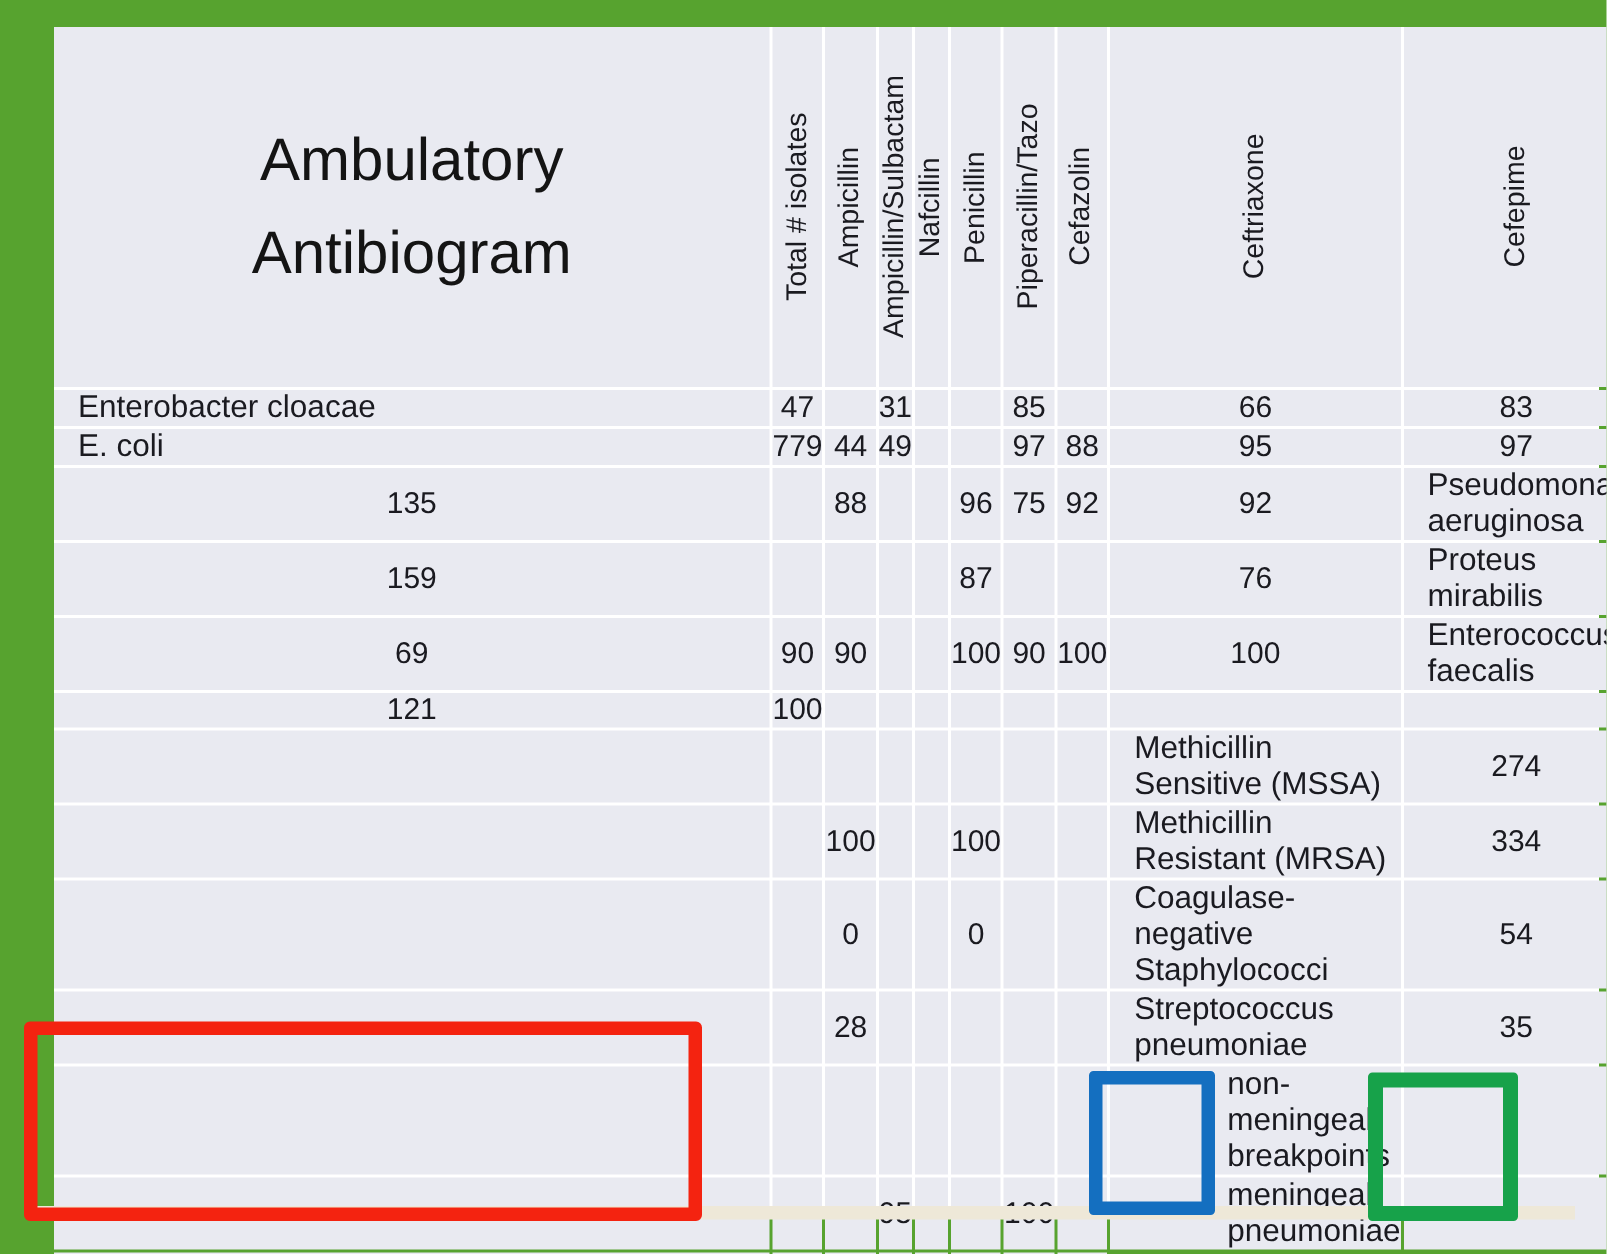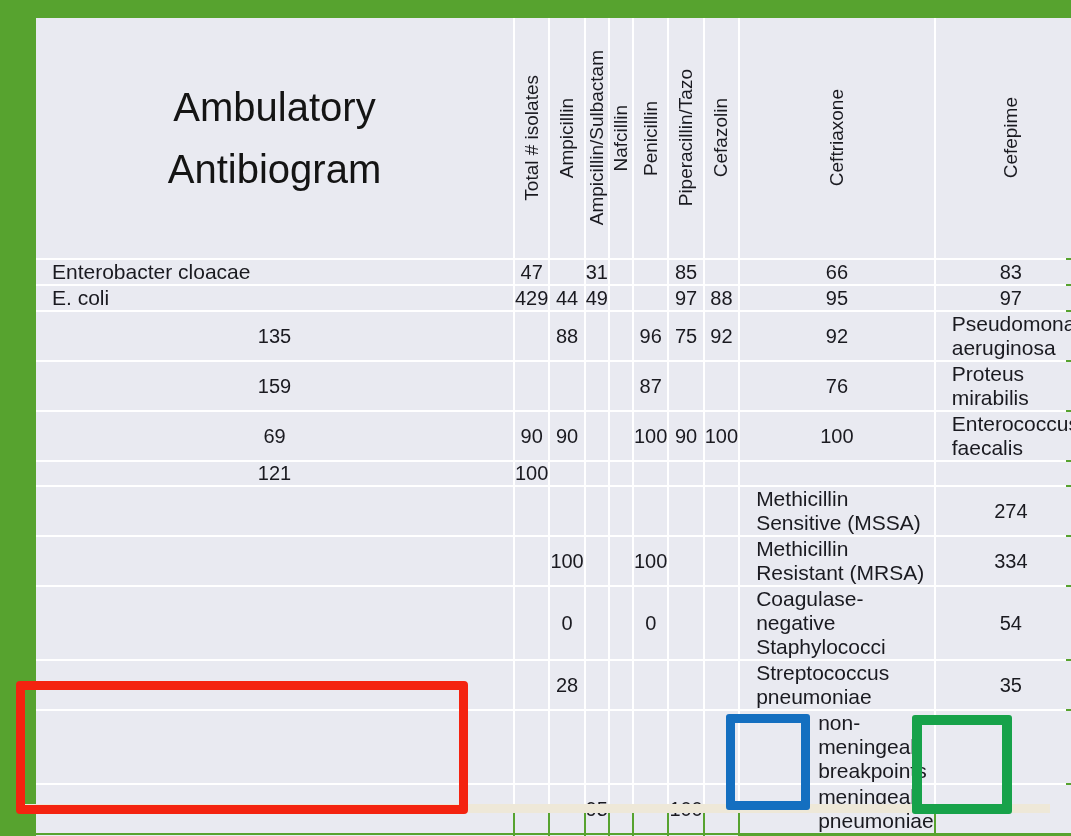--- a/index.html
+++ b/index.html
@@ -107,21 +107,21 @@
       <div class="cell value-cell">47</div>
       <div class="cell value-cell"></div>
       <div class="cell value-cell">31</div>
       <div class="cell value-cell"></div>
       <div class="cell value-cell"></div>
       <div class="cell value-cell">85</div>
       <div class="cell value-cell"></div>
       <div class="cell value-cell">66</div>
       <div class="cell value-cell">83</div>
       <div class="cell name-cell">E. coli</div>
-      <div class="cell value-cell">429</div>
+      <div class="cell value-cell">779</div>
       <div class="cell value-cell">44</div>
       <div class="cell value-cell">49</div>
       <div class="cell value-cell"></div>
       <div class="cell value-cell"></div>
       <div class="cell value-cell">97</div>
       <div class="cell value-cell">88</div>
       <div class="cell value-cell">95</div>
       <div class="cell value-cell">97</div>
       <div class="cell value-cell">135</div>
       <div class="cell value-cell"></div>

